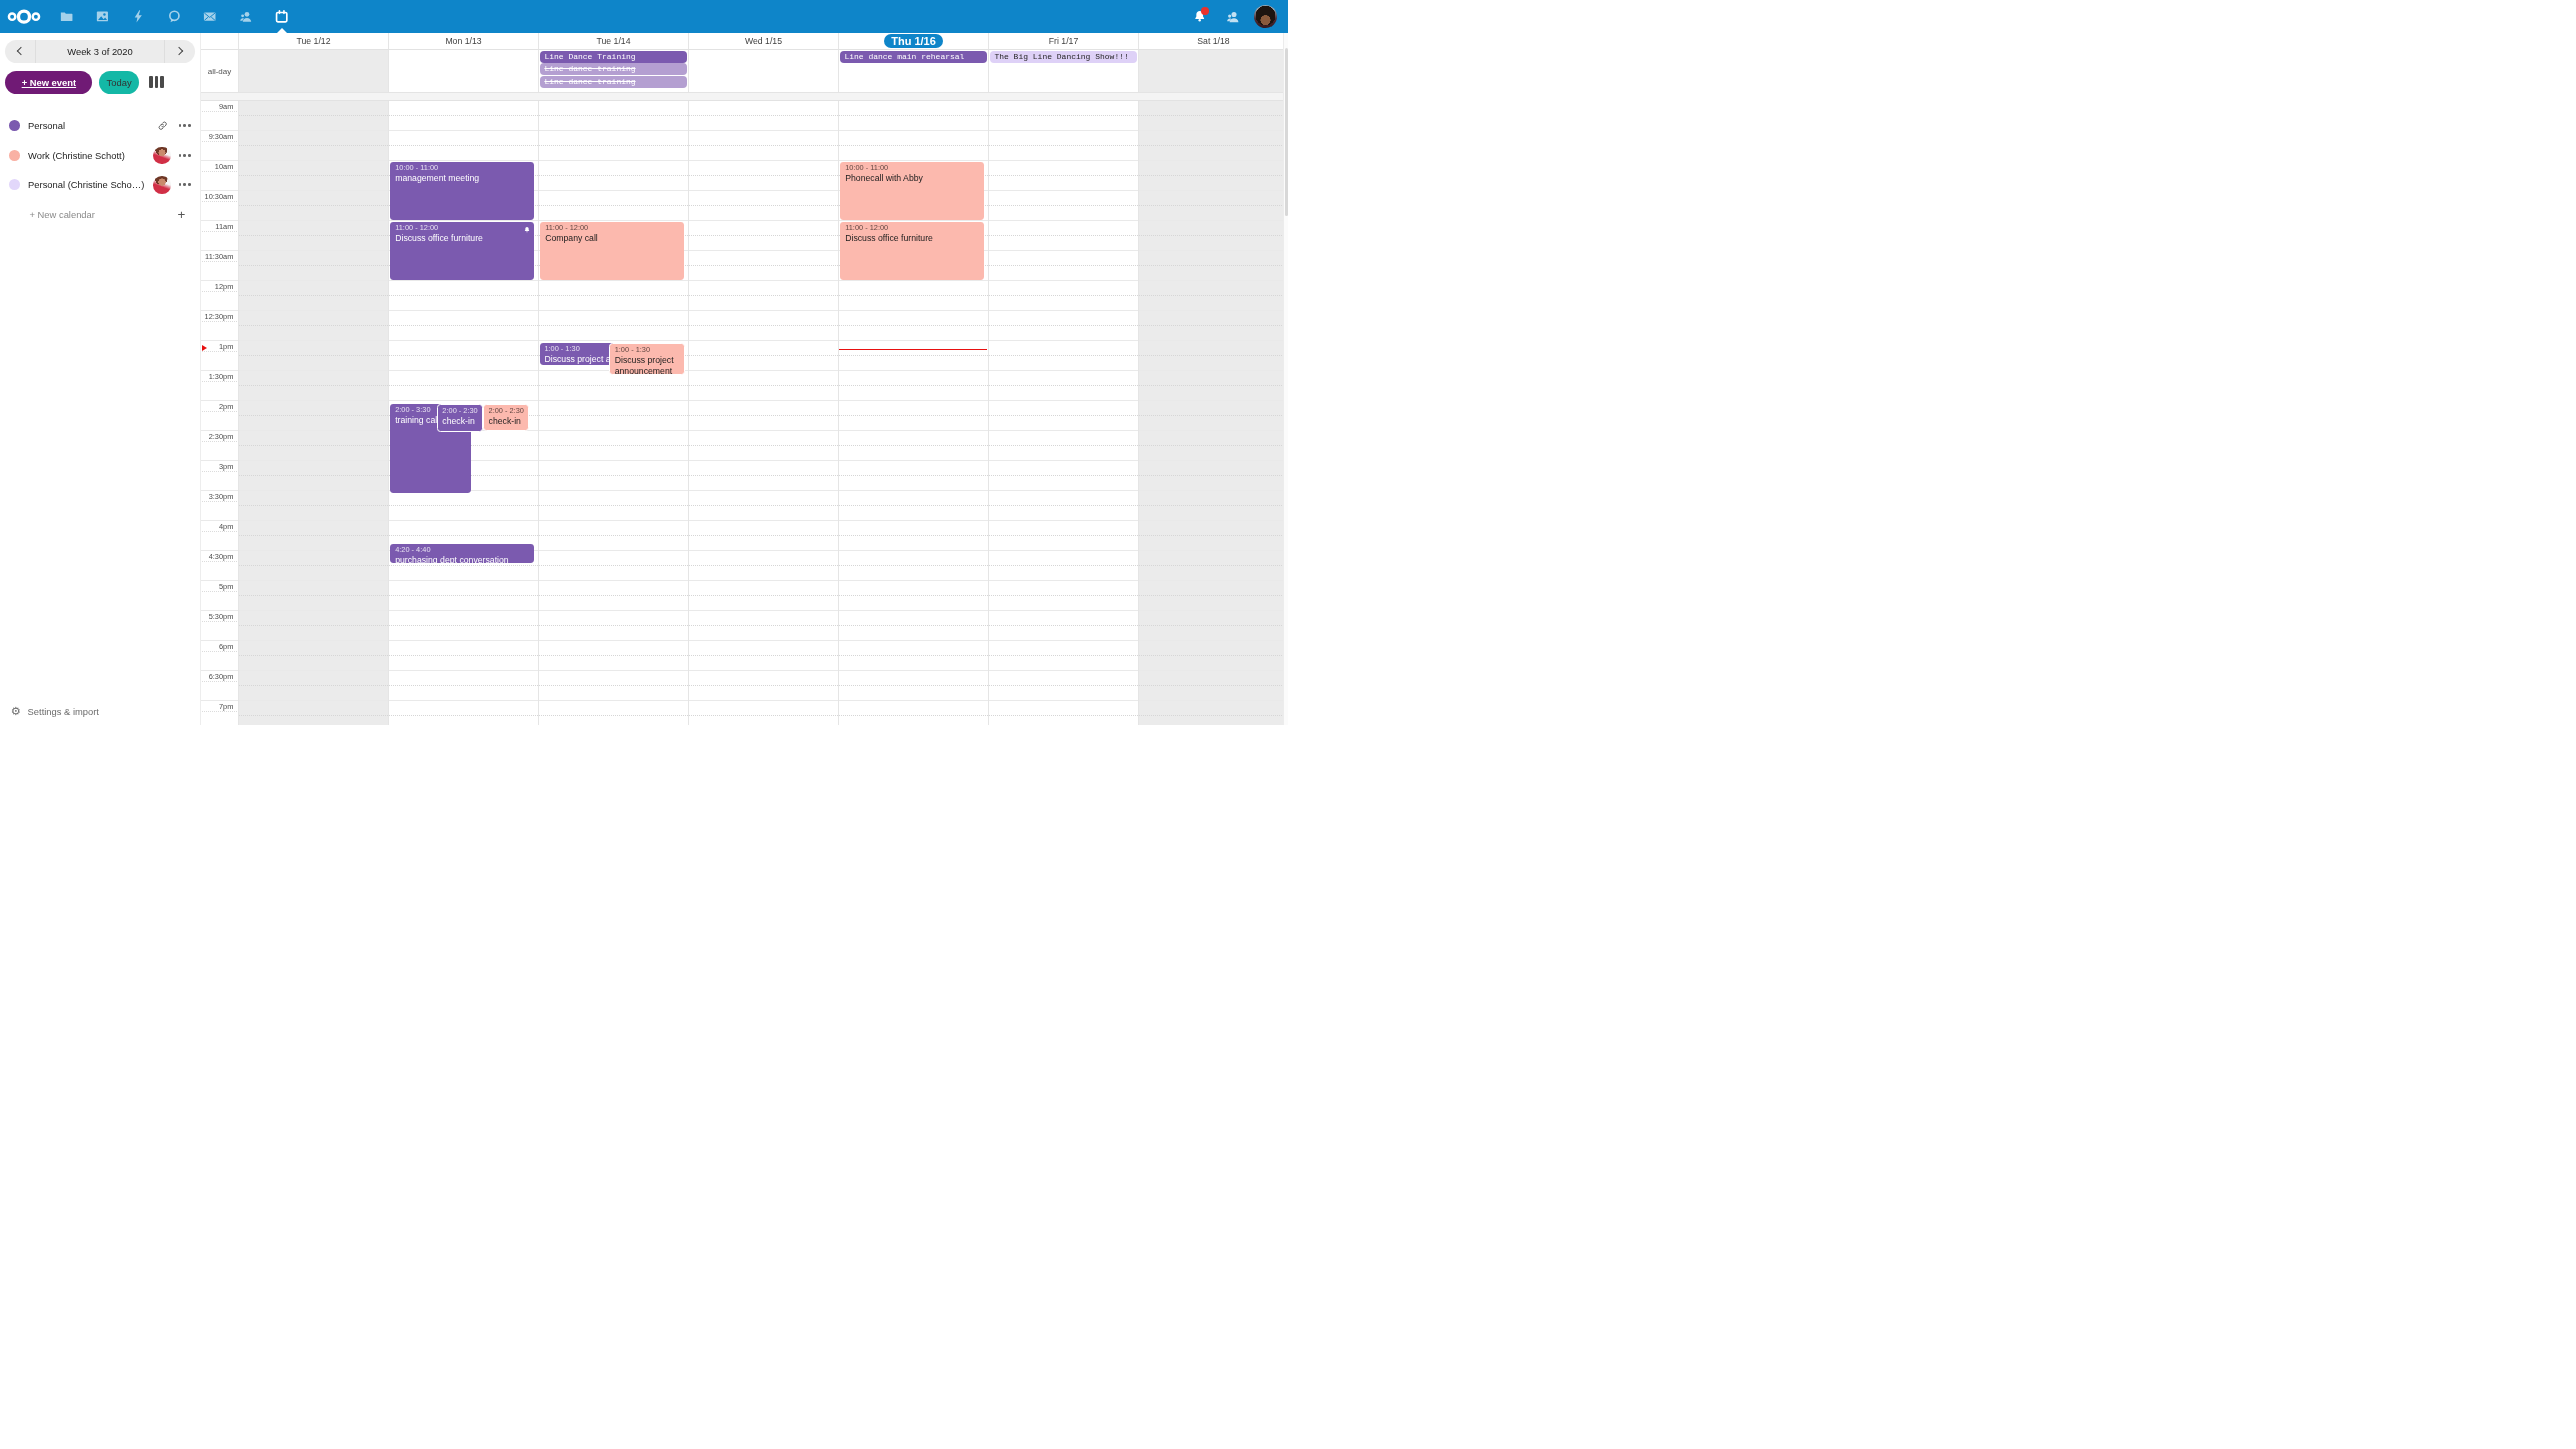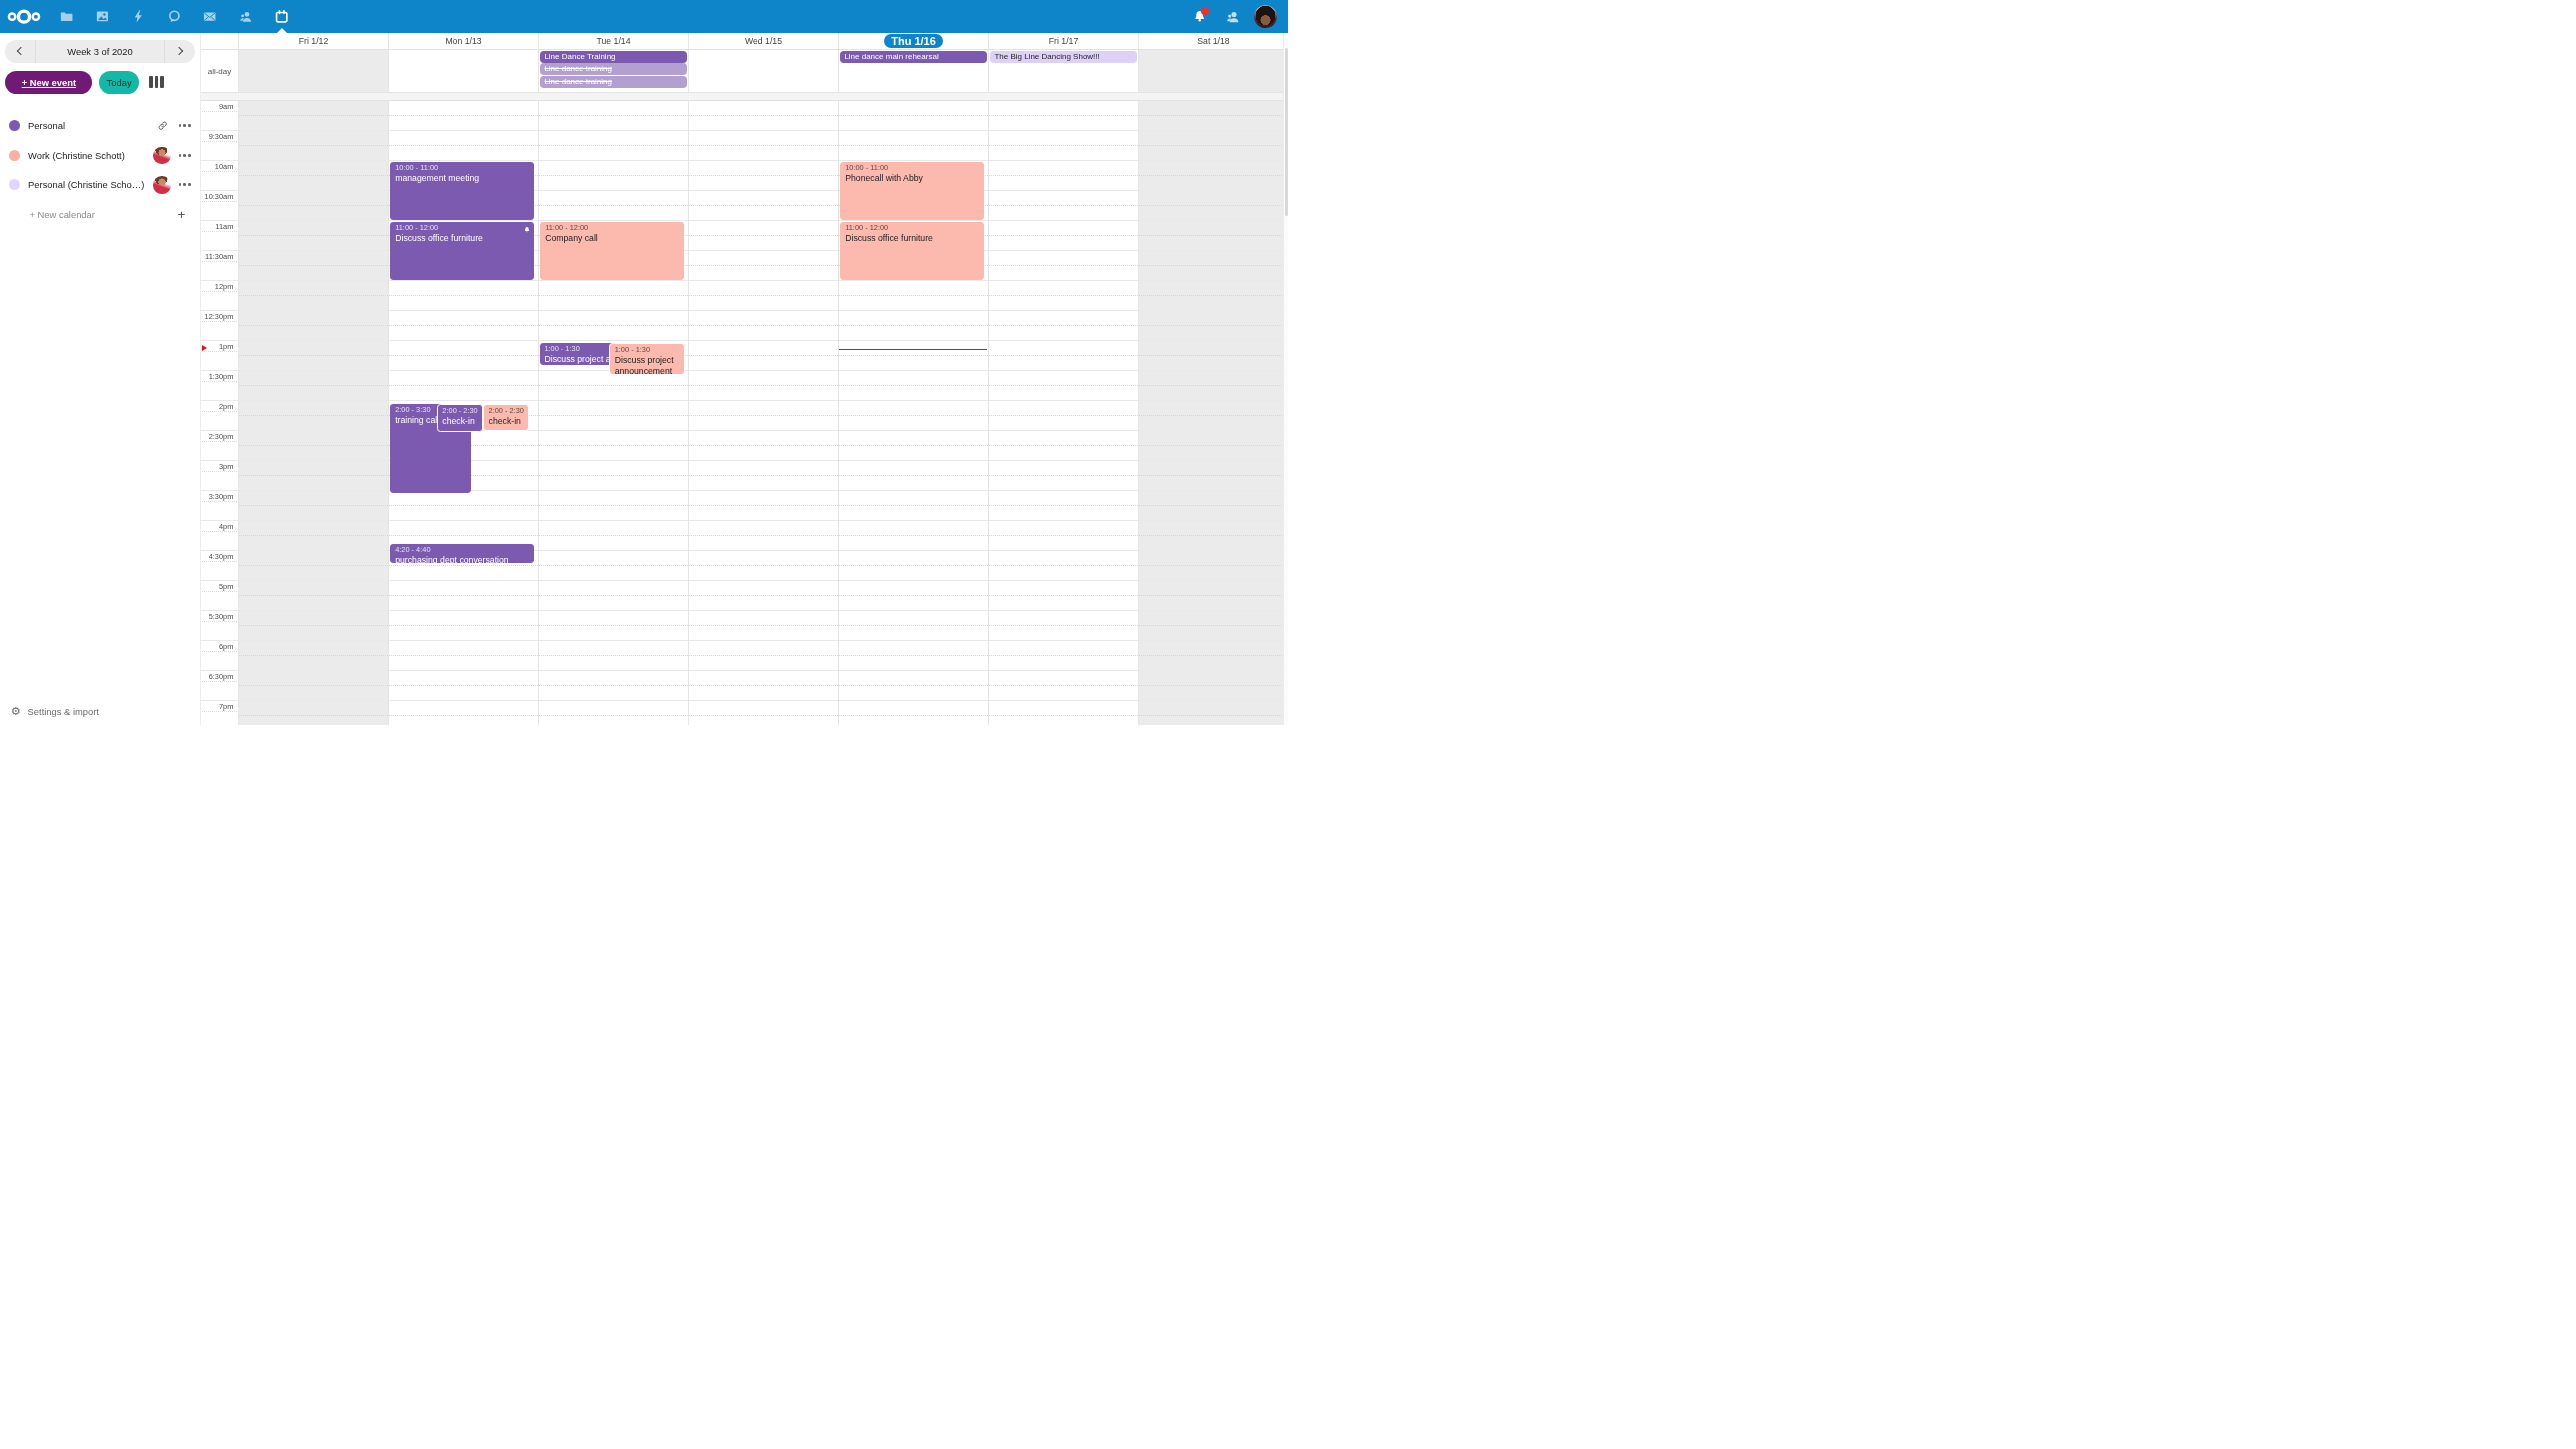--- a/index.html
+++ b/index.html
@@ -75,21 +75,21 @@
   main.cal { position:absolute; top:33px; left:201px; right:0; bottom:0; overflow:hidden; background:#fff; }
   .day-headers { display:flex; height:17px; border-bottom:0.7px solid #e2e2e2; }
   .gutter-spacer { width:37px; flex:none; }
   .dh-cell { flex:1; display:flex; align-items:center; justify-content:center;
     border-left:0.7px solid #e5e5e5; font-size:8.7px; color:#3f3f3f; cursor:pointer; }
   .today-pill { background:#0e85c9; color:#fff; font-weight:700; border-radius:8.7px;
     padding:1.3px 7.4px; font-size:11px; }
   .allday-row { display:flex; height:42px; }
   .allday-gutter { width:37px; flex:none; display:flex; align-items:center; justify-content:center;
     font-size:8px; color:#555; }
-  .ad-cell { flex:1; border-left:0.7px solid #e5e5e5; position:relative; cursor:pointer; }
+  .ad-cell { flex:1; border-left:0.7px solid #e5e5e5; position:relative; cursor:pointer;font-family:Liberation Mono, monospace; }
   .ad-cell.weekend { background:#ebebeb; }
   .ad-event { position:absolute; left:0.7px; right:1.3px; height:12px; border-radius:4px;
     font-size:8px; line-height:12px; padding:0 4.7px; white-space:nowrap; overflow:hidden; cursor:pointer; }
   .ad-purple   { background:#7b5aaf; color:#fff; }
   .ad-struck   { background:#b49fd1; color:#fff; text-decoration:line-through; }
   .ad-lavender { background:#ded1f7; color:#1f1f1f; }
   .divider-band { height:8.7px; background:#f4f4f4; border-top:0.7px solid #e4e4e4;
     border-bottom:0.7px solid #e2e2e2; }
   .grid { display:flex; position:relative; height:634px; }
   .gutter-col { width:37px; flex:none; position:relative; }
@@ -266,21 +266,21 @@
     </div>
     <div class="settings">
       <span class="gear">⚙</span>
       <span class="s-lbl">Settings &amp; import</span>
     </div>
   </aside>
 
   <main class="cal">
     <div class="day-headers">
       <div class="gutter-spacer"></div>
-    <div class="dh-cell weekend">Fri 1/12</div>
+    <div class="dh-cell weekend">Tue 1/12</div>
         <div class="dh-cell">Mon 1/13</div>
         <div class="dh-cell">Tue 1/14</div>
         <div class="dh-cell">Wed 1/15</div>
         <div class="dh-cell">
           <span class="today-pill">Thu 1/16</span>
         </div>
         <div class="dh-cell">Fri 1/17</div>
         <div class="dh-cell weekend">Sat 1/18</div>
       </div>
     <div class="allday-row">

